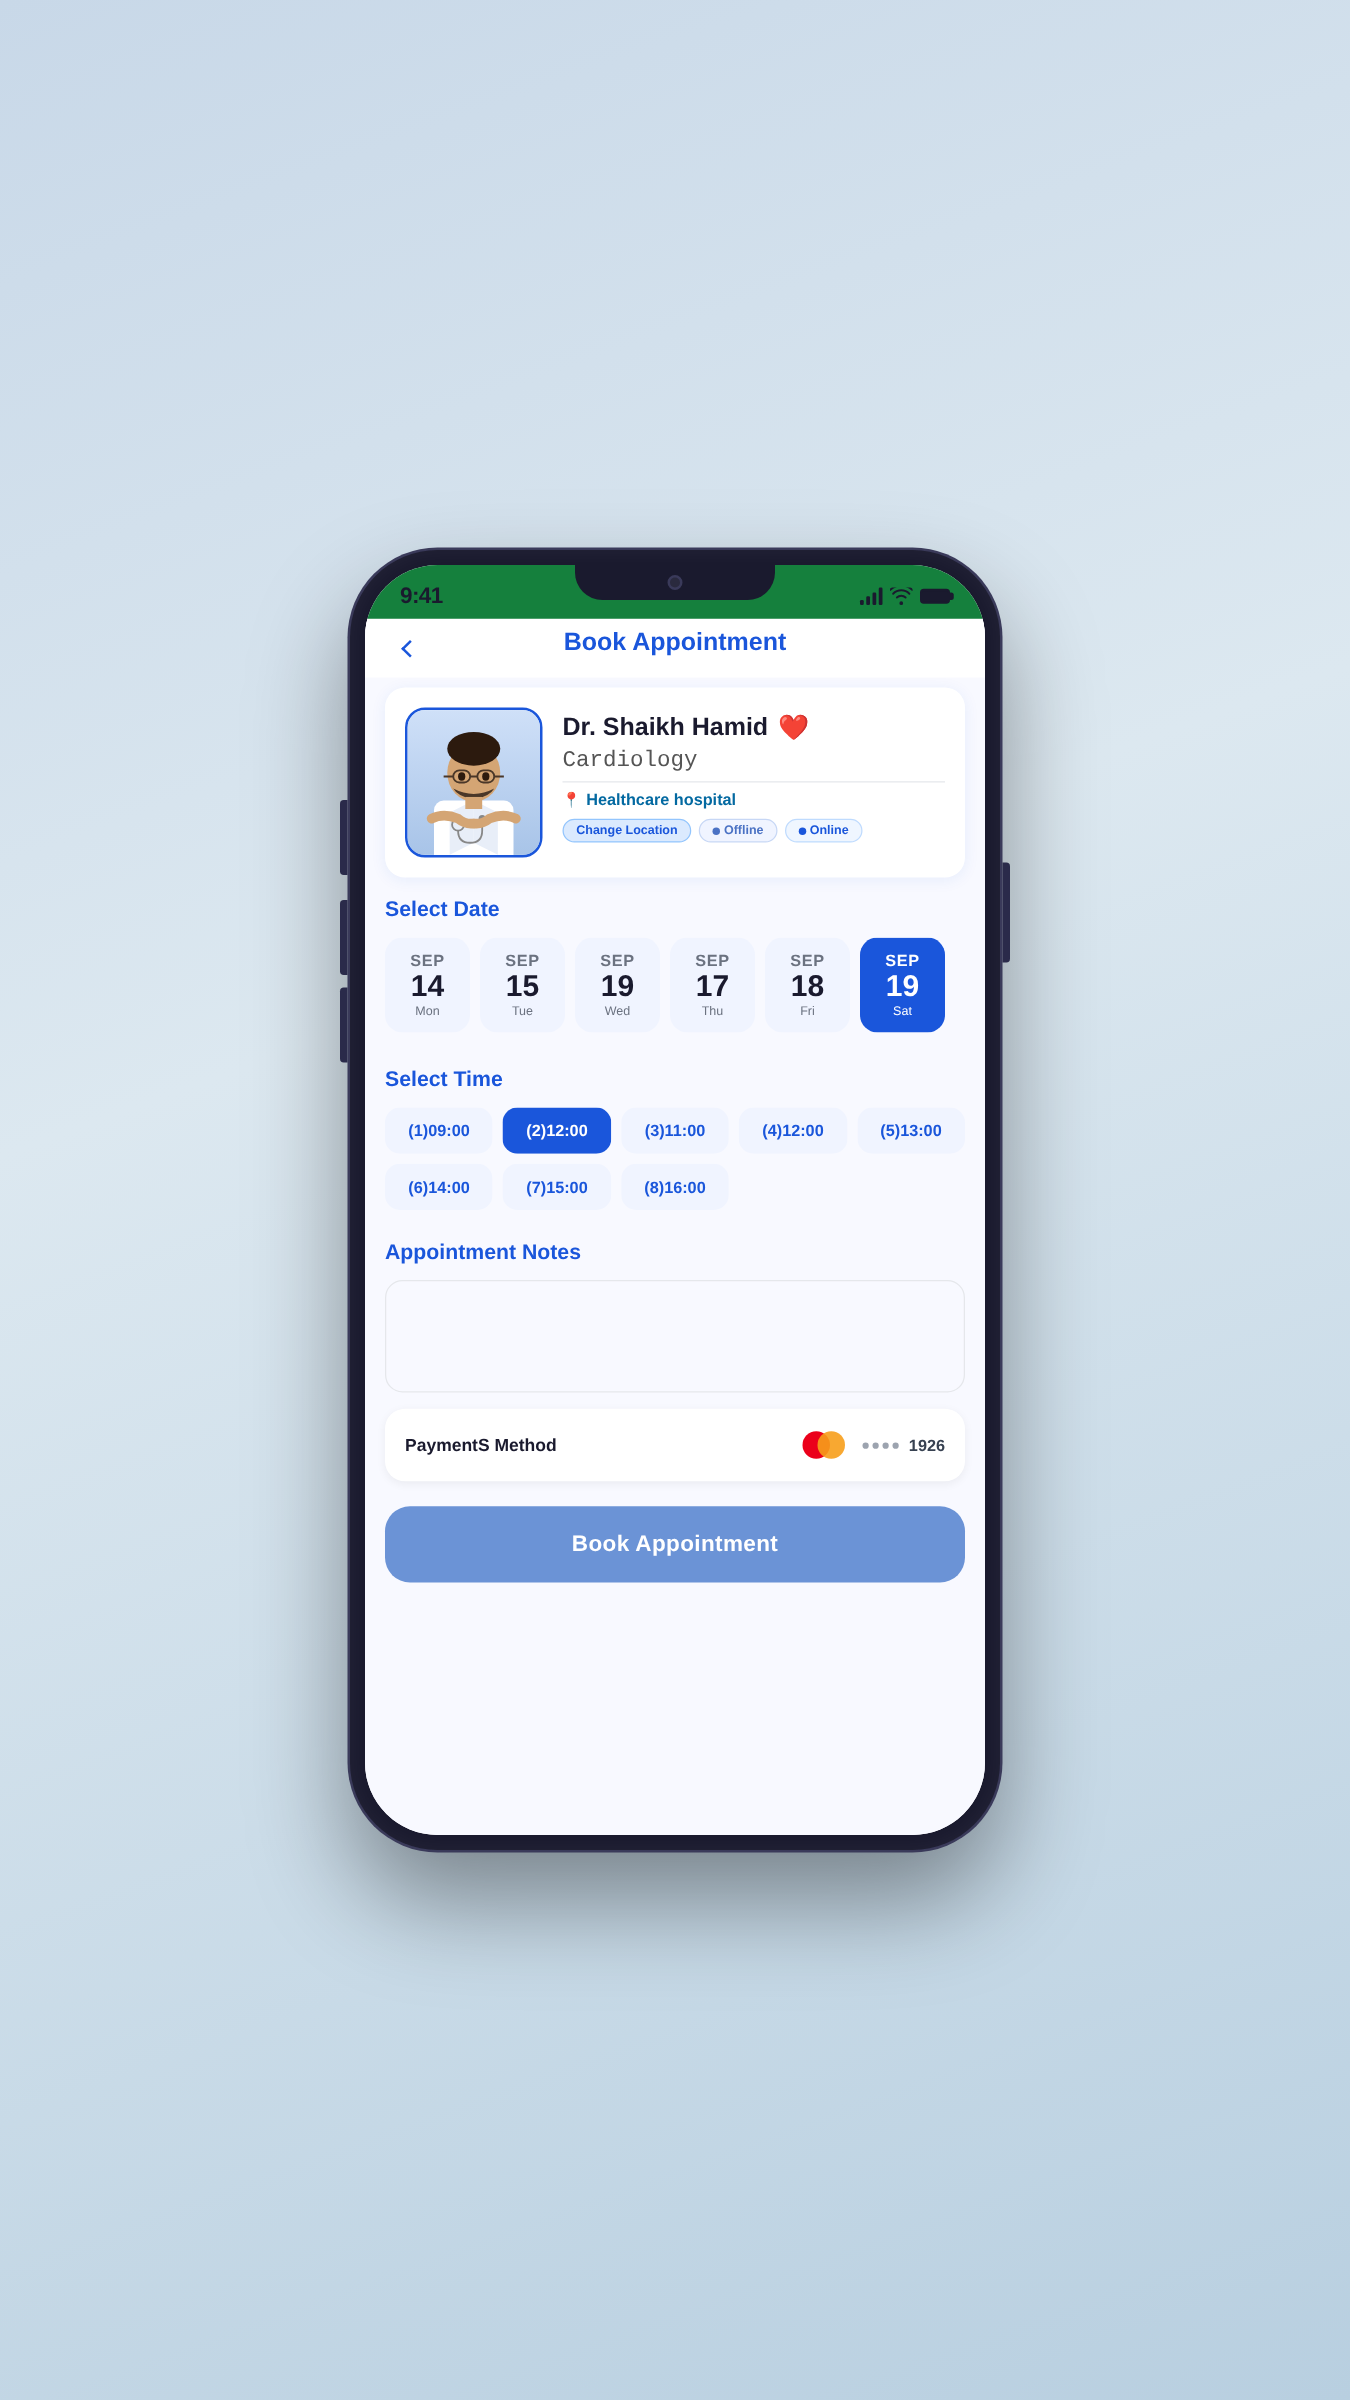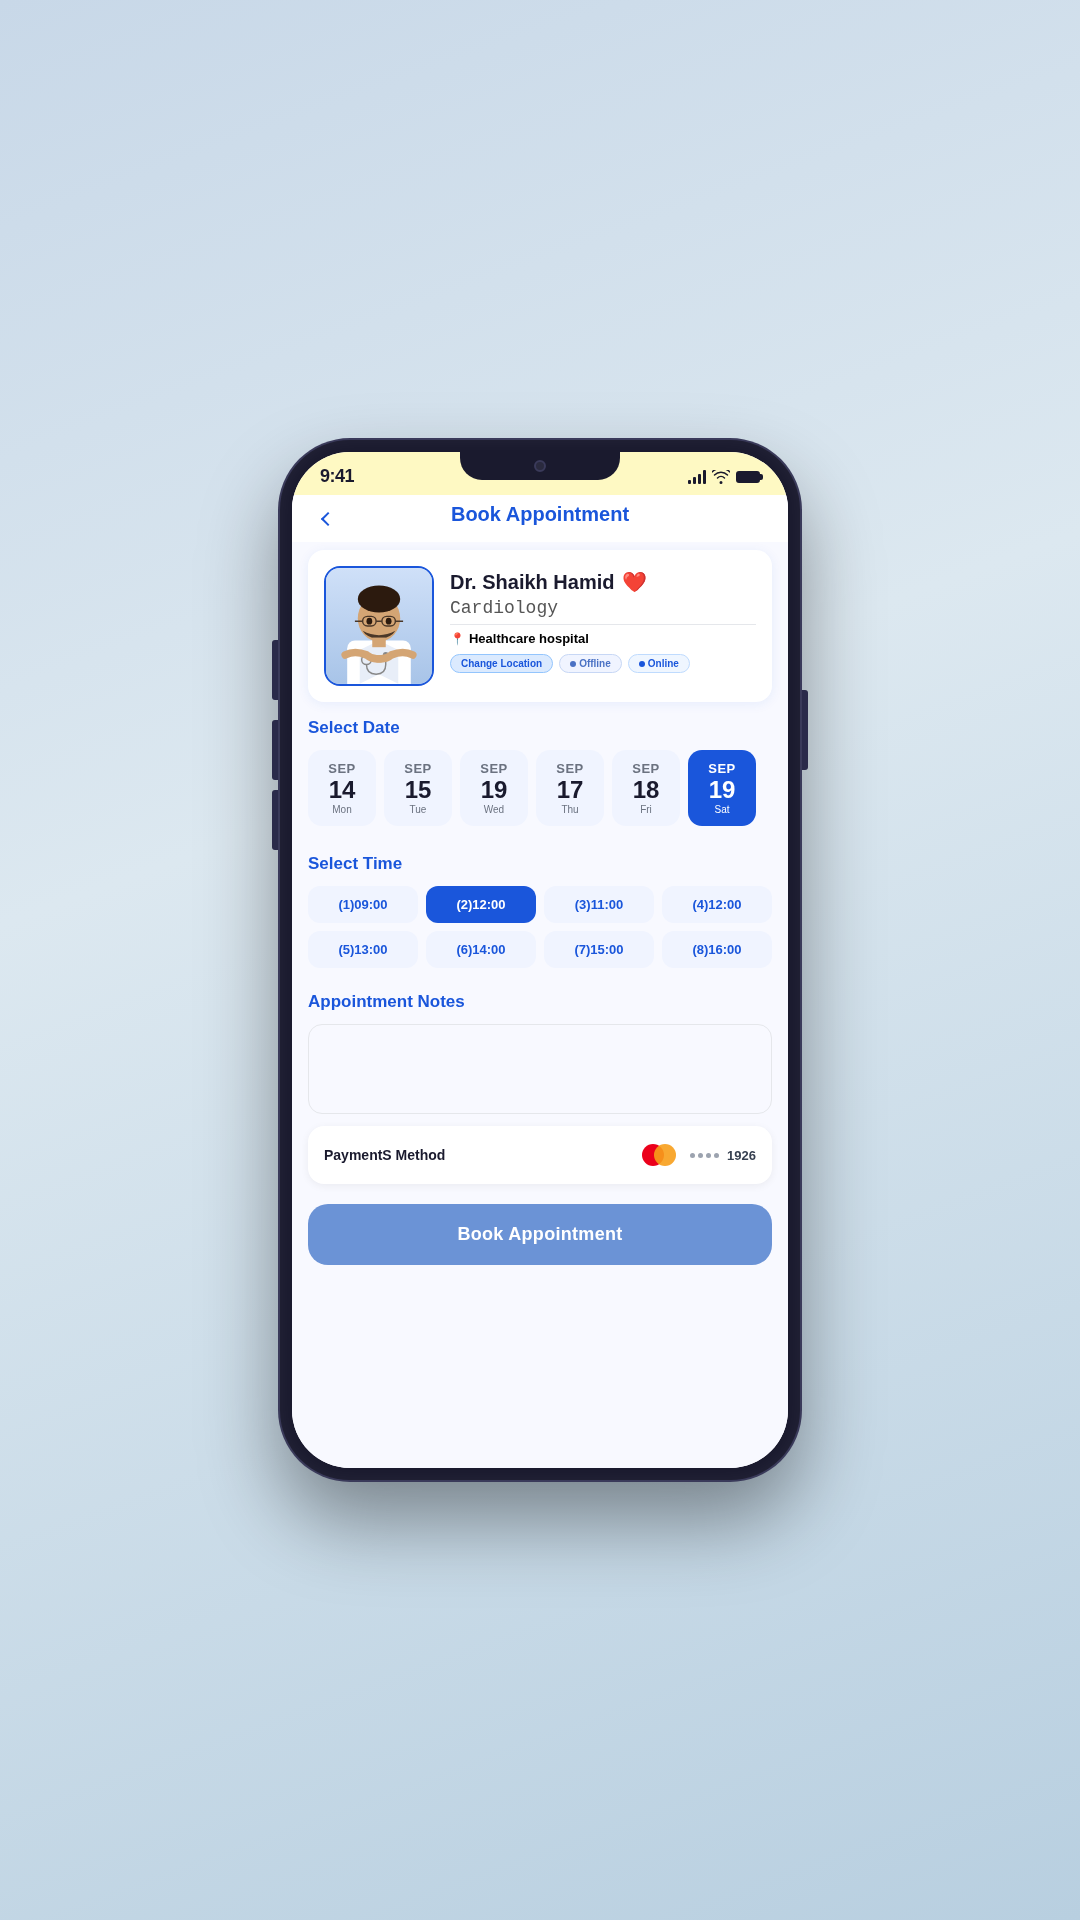--- a/index.html
+++ b/index.html
@@ -62,21 +62,21 @@
       display: flex;
       flex-direction: column;
     }
 
     
     .status-bar {
       display: flex;
       justify-content: space-between;
       align-items: center;
       padding: 14px 28px 8px;
-      background: #fef9c3;
+      background: #15803d;
       position: relative;
       z-index: 10;
       text-align: right;
     }
 
     .status-time {
       font-size: 18px;
       font-weight: 700;
       color: #1a1a2e;
       letter-spacing: -0.5px;
@@ -267,21 +267,21 @@
       margin-bottom: 8px;
     }
 
     .location-icon {
       color: #6b7280;
       font-size: 12px;
     }
 
     .hospital-name {
       font-size: 13px;
-      color: #000000;
+      color: #0369a1;
       font-weight: 600;
     }
 
     .tags-row {
       display: flex;
       gap: 6px;
       flex-wrap: wrap;
     }
 
     .tag {
@@ -384,21 +384,21 @@
 
     .date-weekday {
       font-size: 10px;
       color: #6b7280;
       font-weight: 500;
     }
 
     
     .time-grid {
       display: grid;
-      grid-template-columns: repeat(4, 1fr);
+      grid-template-columns: repeat(5, 1fr);
       gap: 8px;
     }
 
     .time-item {
       padding: 10px 6px;
       border-radius: 12px;
       background: #f0f4ff;
       text-align: center;
       font-size: 13px;
       font-weight: 600;

